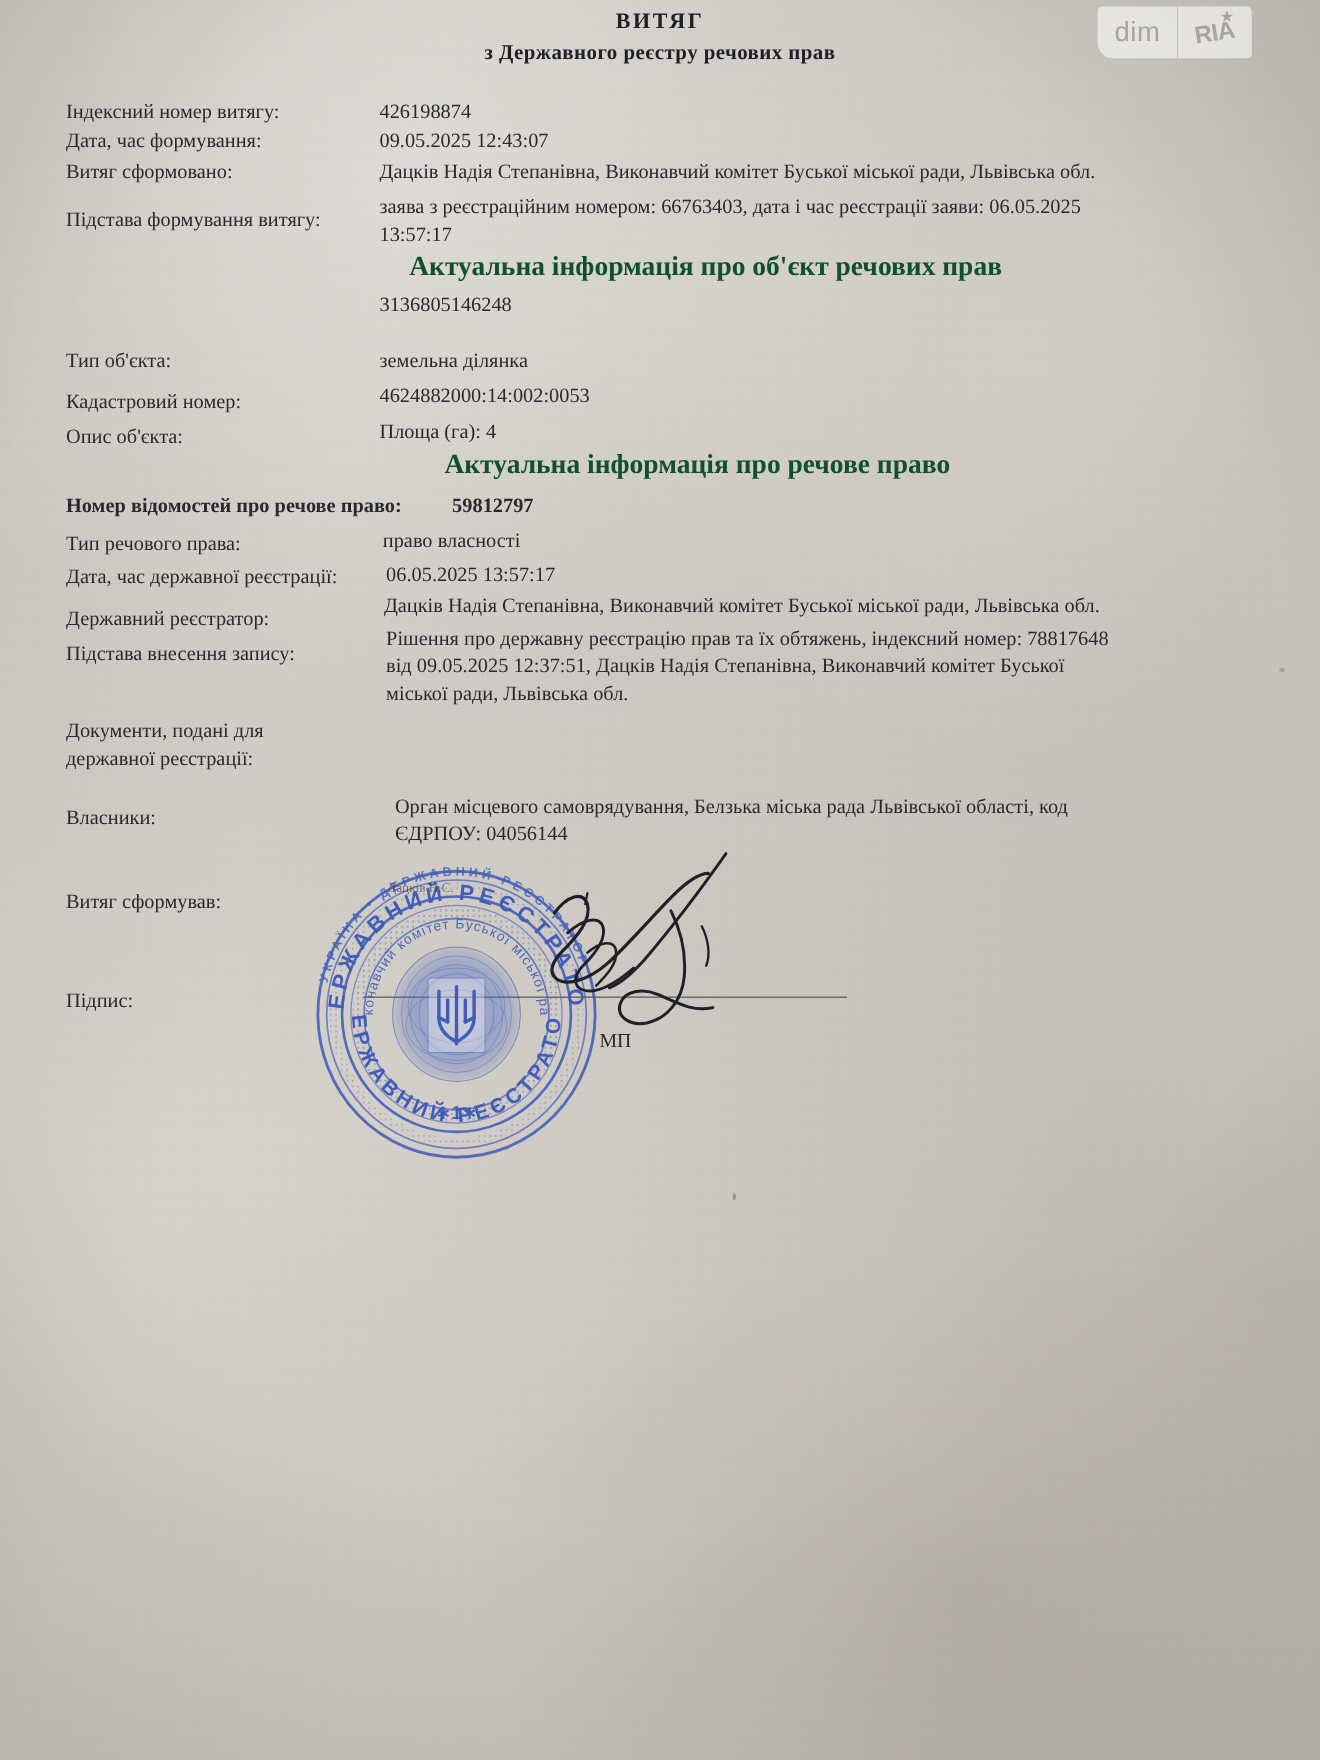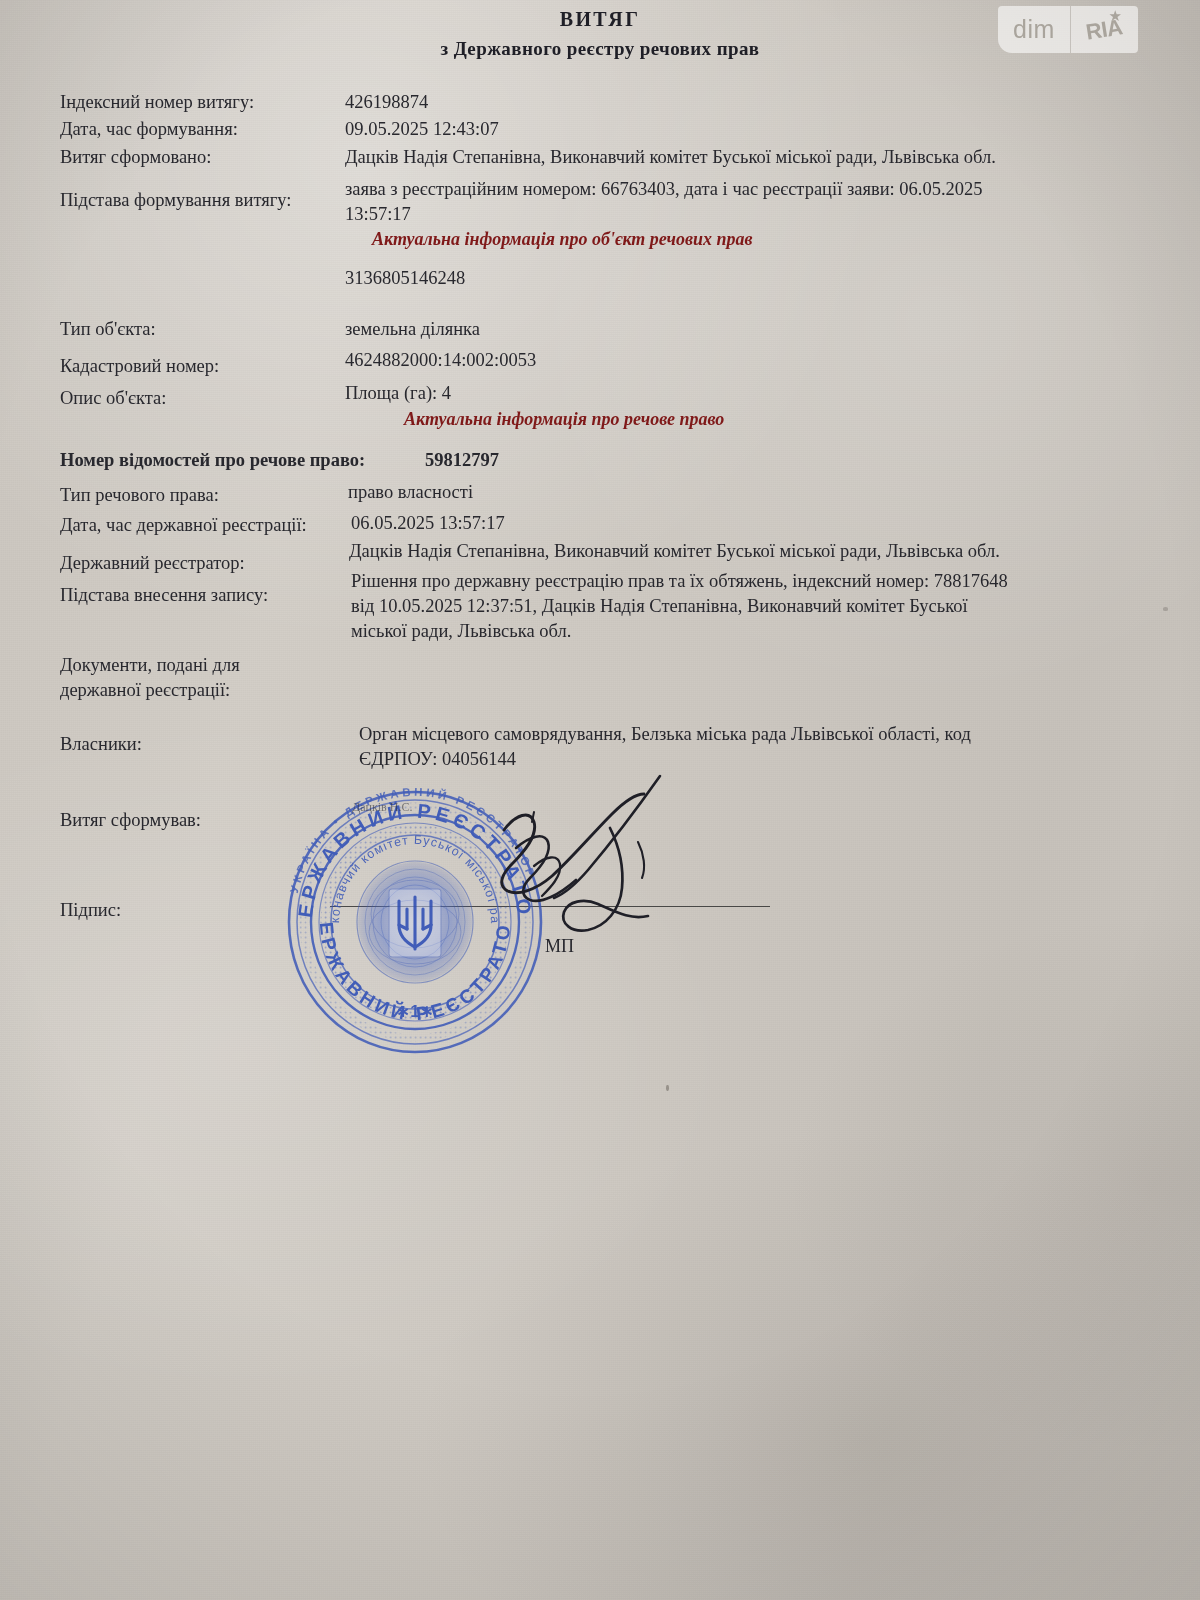--- a/index.html
+++ b/index.html
@@ -49,23 +49,22 @@
   .ttl {
     position:absolute; left:0; right:0; text-align:center;
     font-weight:bold; color:#23232a;
     letter-spacing:.9px;
   }
   #title-main { top:8px;  font-size:20px; letter-spacing:2.4px; }
   #title-sub  { top:38px; font-size:19px; letter-spacing:.4px; }
 
   .section-head {
     position:absolute;
-    font-weight:bold; font-size:18px; color:#7f1d1d;
+    font-weight:bold; font-size:25px; color:#14532d;
     white-space:nowrap;
-    font-style:italic;
   }
   .lbl {
     position:absolute; left:60px;
     font-size:18.5px; line-height:25px; color:#2b2b31;
     white-space:pre-line;
   }
   .val {
     position:absolute;
     font-size:18.5px; line-height:25px; color:#2b2b31;
     white-space:pre-line;
@@ -170,34 +169,34 @@
 
   <div class="lbl" style="top:354px;">Кадастровий номер:</div>
   <div class="val" style="left:345px; top:348px;">4624882000:14:002:0053</div>
 
   <div class="lbl" style="top:386px;">Опис об'єкта:</div>
   <div class="val" style="left:345px; top:381px;">Площа (га): 4</div>
 
   <div class="section-head" style="left:404px; top:409px;">Актуальна інформація про речове право</div>
 
   <div class="lbl bold" style="top:448px;">Номер відомостей про речове право:</div>
-  <div class="val bold" style="left:425px; top:448px;">59812797</div>
+  <div class="val bold" style="left:411px; top:448px;">59812797</div>
 
   <div class="lbl" style="top:483px;">Тип речового права:</div>
   <div class="val" style="left:348px; top:480px;">право власності</div>
 
   <div class="lbl" style="top:513px;">Дата, час державної реєстрації:</div>
   <div class="val" style="left:351px; top:511px;">06.05.2025 13:57:17</div>
 
   <div class="lbl" style="top:551px;">Державний реєстратор:</div>
   <div class="val" style="left:349px; top:539px; width:832px;">Дацків Надія Степанівна, Виконавчий комітет Буської міської ради, Львівська обл.</div>
 
   <div class="lbl" style="top:583px;">Підстава внесення запису:</div>
   <div class="val" style="left:351px; top:569px; width:840px;">Рішення про державну реєстрацію прав та їх обтяжень, індексний номер: 78817648
-від 10.05.2025 12:37:51, Дацків Надія Степанівна, Виконавчий комітет Буської
+від 09.05.2025 12:37:51, Дацків Надія Степанівна, Виконавчий комітет Буської
 міської ради, Львівська обл.</div>
 
   <div class="lbl" style="top:653px;">Документи, подані для
 державної реєстрації:</div>
 
   <div class="lbl" style="top:732px;">Власники:</div>
   <div class="val" style="left:359px; top:722px; width:830px;">Орган місцевого самоврядування, Белзька міська рада Львівської області, код
 ЄДРПОУ: 04056144</div>
 
   <div class="lbl" style="top:808px;">Витяг сформував:</div>

